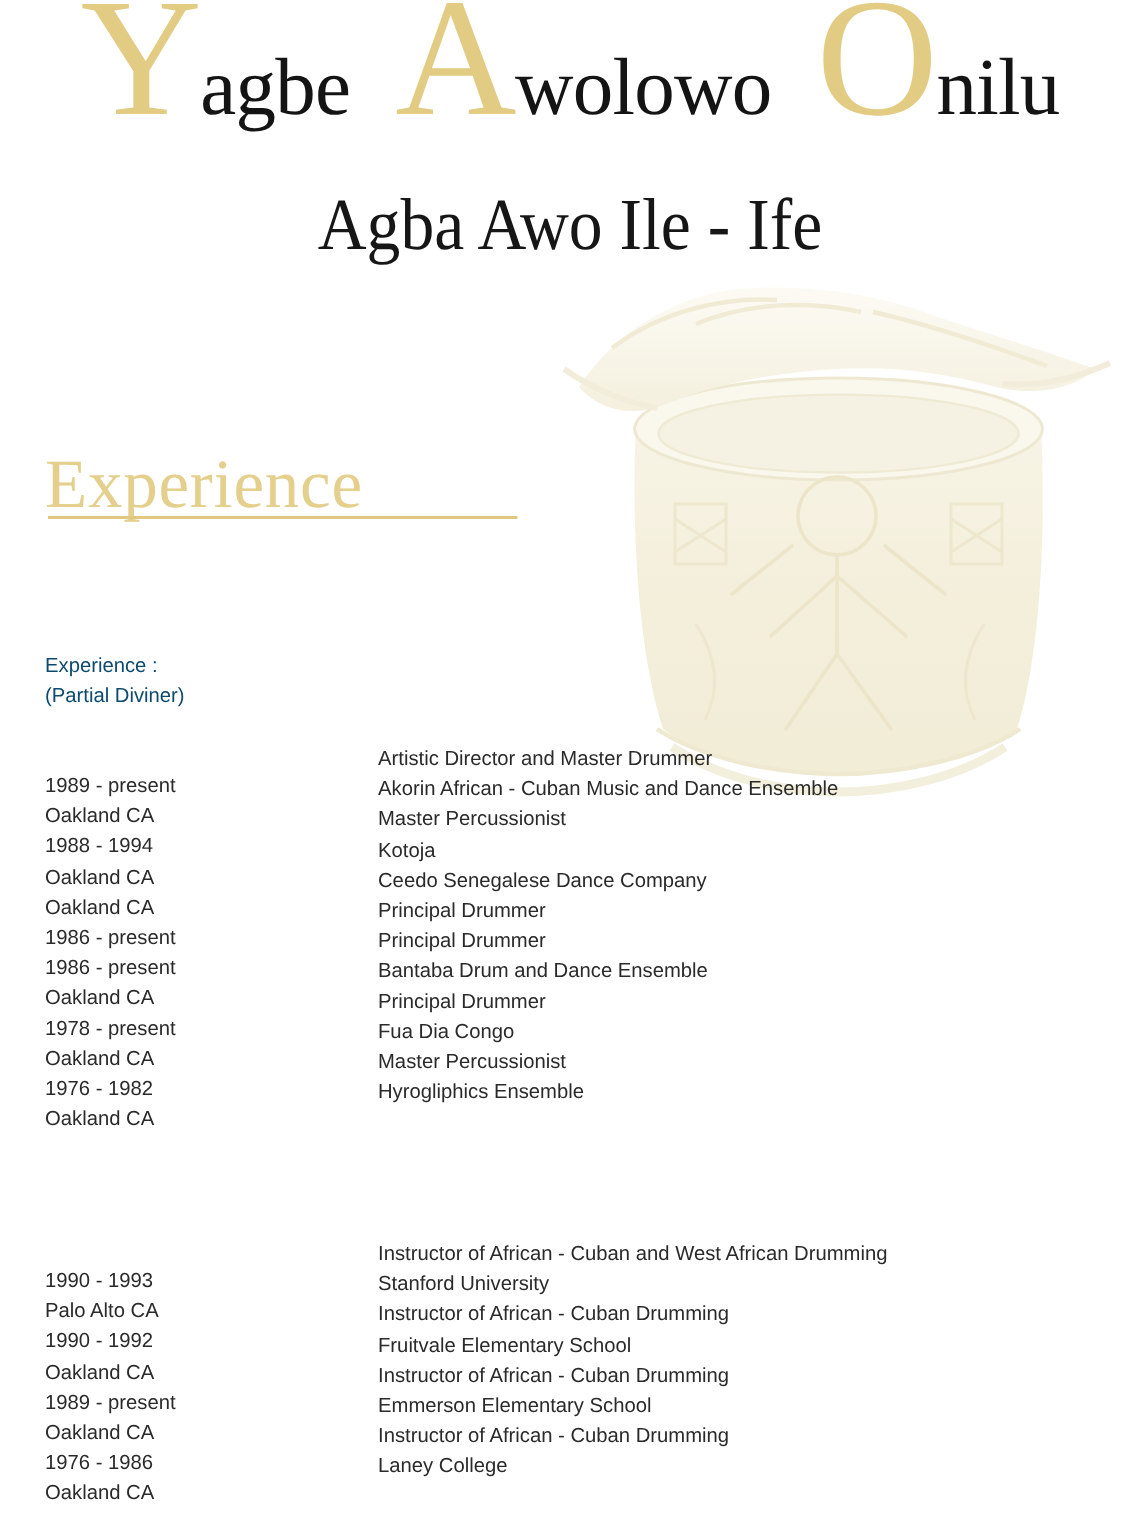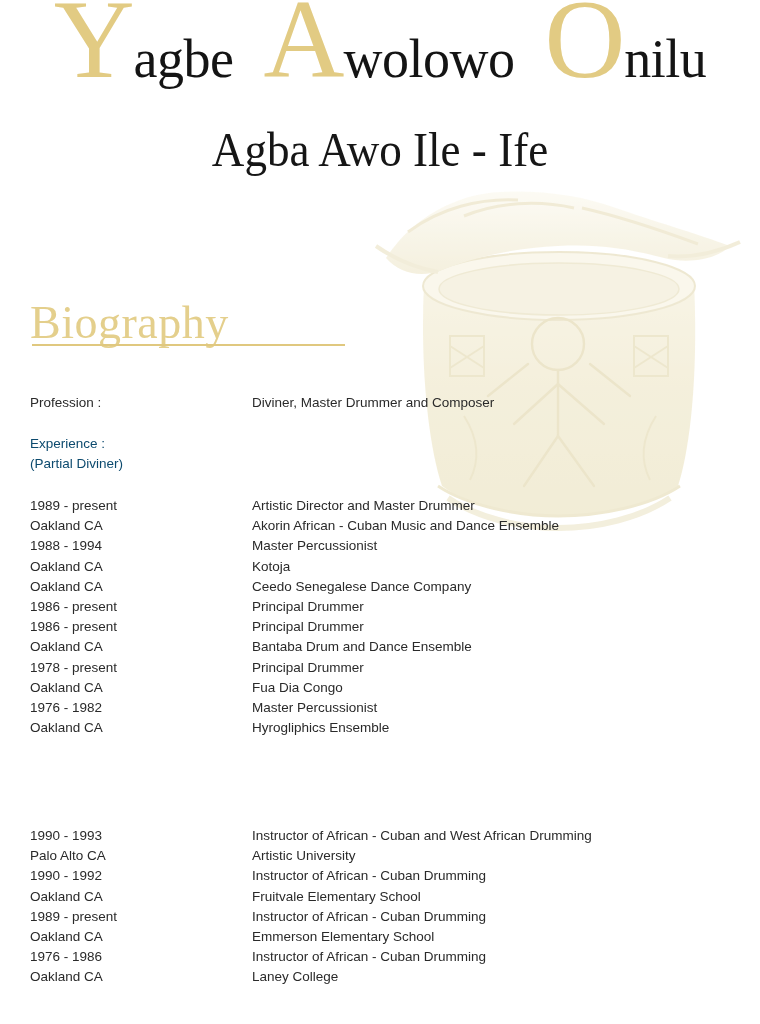--- a/index.html
+++ b/index.html
@@ -155,20 +155,21 @@
     font-size: 13.5px;
     line-height: 20.2px;
     color: #2a2a2a;
     white-space: nowrap;
     height: 20.2px;
   }
   .exp-line .c1 {
     display: inline-block;
     width: 222px;
     vertical-align: top;
+    margin-top: 18px;
   }
   .exp-line .c2 {
     display: inline-block;
     vertical-align: top;
   }
 </style>
 </head>
 <body>
 
 <div id="page">
@@ -232,29 +233,26 @@
       <span class="word"><span class="drop">Y</span><span class="rest">agbe</span></span>
       <span class="gap"></span>
       <span class="word"><span class="drop">A</span><span class="rest">wolowo</span></span>
       <span class="gap"></span>
       <span class="word"><span class="drop">O</span><span class="rest">nilu</span></span>
     </div>
     <div class="subtitle-line">Agba Awo Ile - Ife</div>
   </div>
 
   <div id="bio-heading">
-    <span class="bio-word">Biography</span>
+    <span class="bio-word">Experience</span>
     <span class="bio-rule"></span>
   </div>
 
   <div id="body-text">
 
-    <div class="row" style="top:393px;">
-      <span class="col-left">Profession :</span><span class="col-right">Diviner, Master Drummer and Composer</span>
-    </div>
 
     <div class="simple" style="top:434px;">Experience :</div>
     <div class="simple" style="top:454px;">(Partial Diviner)</div>
 
     <div class="exp-list" id="performance-list" style="top:496px;">
         <div class="exp-line"><span class="c1">1989 - present</span><span class="c2">Artistic Director and Master Drummer</span></div>
         <div class="exp-line"><span class="c1">Oakland CA</span><span class="c2">Akorin African - Cuban  Music and Dance Ensemble</span></div>
         <div class="exp-line"><span class="c1">1988 - 1994</span><span class="c2">Master Percussionist</span></div>
         <div class="exp-line"><span class="c1">Oakland CA</span><span class="c2">Kotoja</span></div>
         <div class="exp-line"><span class="c1">Oakland CA</span><span class="c2">Ceedo Senegalese Dance Company</span></div>
@@ -262,21 +260,21 @@
         <div class="exp-line"><span class="c1">1986 - present</span><span class="c2">Principal Drummer</span></div>
         <div class="exp-line"><span class="c1">Oakland CA</span><span class="c2">Bantaba Drum and Dance Ensemble</span></div>
         <div class="exp-line"><span class="c1">1978 - present</span><span class="c2">Principal Drummer</span></div>
         <div class="exp-line"><span class="c1">Oakland CA</span><span class="c2">Fua Dia Congo</span></div>
         <div class="exp-line"><span class="c1">1976 - 1982</span><span class="c2">Master Percussionist</span></div>
         <div class="exp-line"><span class="c1">Oakland CA</span><span class="c2">Hyrogliphics Ensemble</span></div>
       </div>
 
     <div class="exp-list" id="teaching-list" style="top:826px;">
         <div class="exp-line"><span class="c1">1990 - 1993</span><span class="c2">Instructor of African - Cuban and West African Drumming</span></div>
-        <div class="exp-line"><span class="c1">Palo Alto CA</span><span class="c2">Artistic University</span></div>
+        <div class="exp-line"><span class="c1">Palo Alto CA</span><span class="c2">Stanford University</span></div>
         <div class="exp-line"><span class="c1">1990 - 1992</span><span class="c2">Instructor of African - Cuban Drumming</span></div>
         <div class="exp-line"><span class="c1">Oakland CA</span><span class="c2">Fruitvale Elementary School</span></div>
         <div class="exp-line"><span class="c1">1989 - present</span><span class="c2">Instructor of African - Cuban Drumming</span></div>
         <div class="exp-line"><span class="c1">Oakland CA</span><span class="c2">Emmerson Elementary School</span></div>
         <div class="exp-line"><span class="c1">1976 - 1986</span><span class="c2">Instructor of African - Cuban Drumming</span></div>
         <div class="exp-line"><span class="c1">Oakland CA</span><span class="c2">Laney College</span></div>
       </div>
 
   </div>
 </div>

